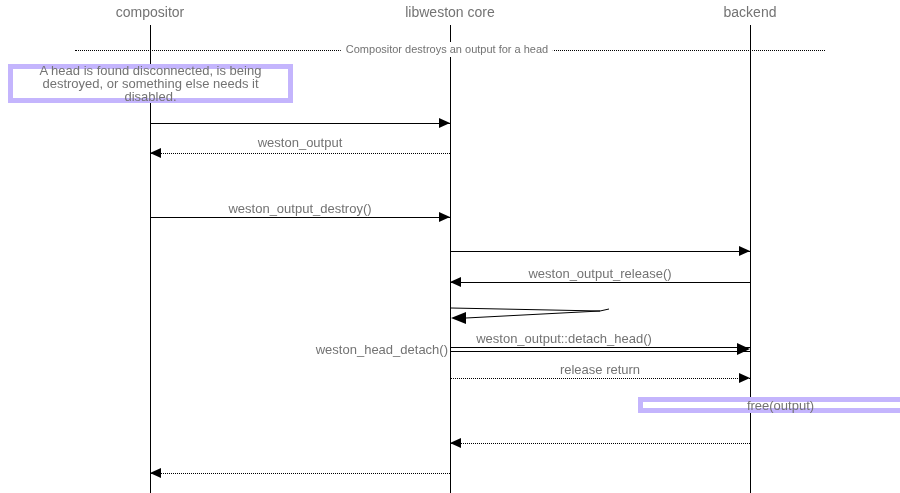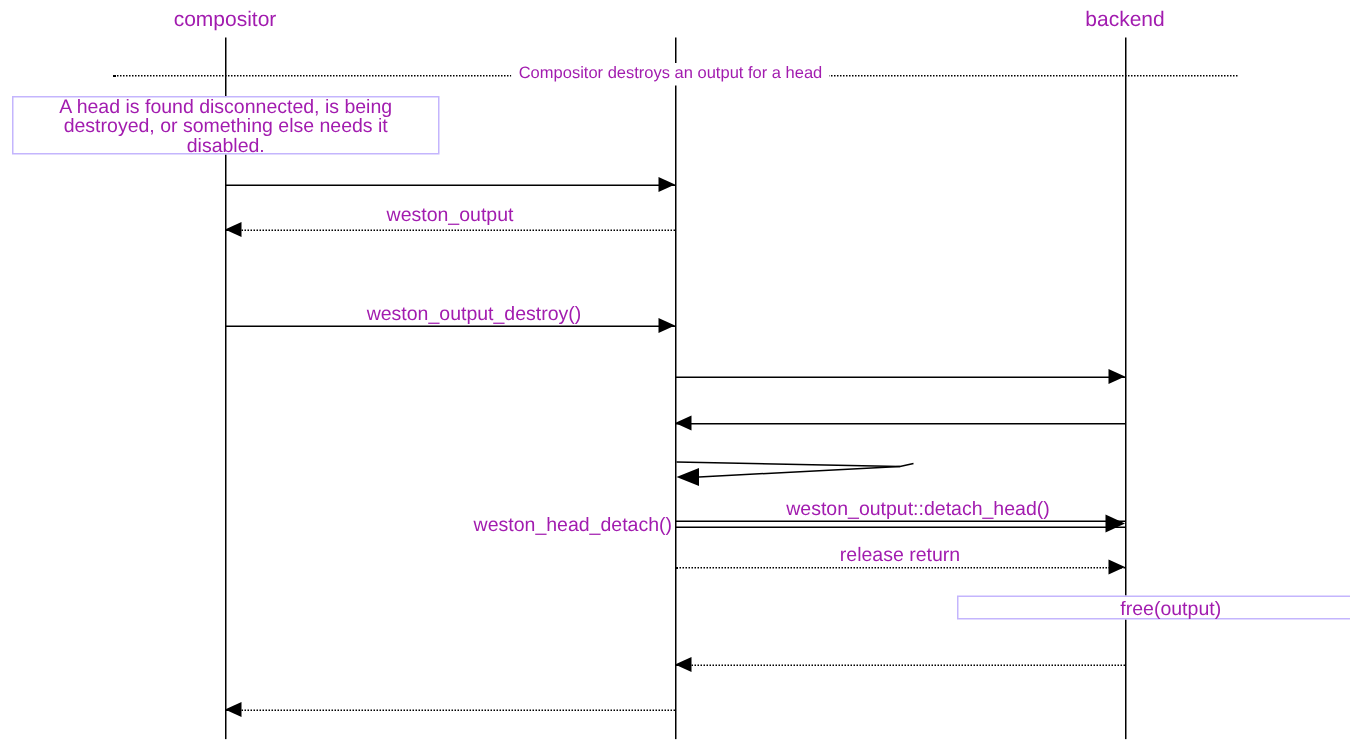--- a/index.html
+++ b/index.html
@@ -1,31 +1,31 @@
 <!DOCTYPE html>
 <html><head>
 <meta charset="utf-8">
 <style>
   html,body{margin:0;padding:0;background:#fff;}
   #stage{
     position:relative;width:900px;height:493px;background:#fff;overflow:hidden;
-    font-family:"Liberation Sans", sans-serif;color:#a21caf;
+    font-family:"Liberation Sans", sans-serif;color:#737373;
   }
   .participant-label{
     position:absolute;width:200px;text-align:center;font-size:14px;line-height:16px;
     white-space:nowrap;
   }
   .lifeline{position:absolute;width:1px;background:#000;}
   .divider-line{position:absolute;height:0;border-top:1px dotted #000;}
   .divider-label{
     position:absolute;transform:translateX(-50%);background:#fff;padding:0 5px;
     font-size:11px;line-height:15px;white-space:nowrap;
   }
   .note-box{
-    position:absolute;border:1px solid #c4b5fd;background:#fff;box-sizing:border-box;
+    position:absolute;border:5px solid #c4b5fd;background:#fff;box-sizing:border-box;
     font-size:13px;line-height:13px;text-align:center;white-space:pre-line;
     display:flex;align-items:center;justify-content:center;
   }
   .msg-line{position:absolute;height:0;}
   .msg-line.solid{border-top:1px solid #000;}
   .msg-line.dotted{border-top:1px dotted #000;}
   .msg-line.double{height:3px;border-top:1px solid #000;border-bottom:1px solid #000;}
   .msg-label{
     position:absolute;transform:translateX(-50%);font-size:13px;line-height:15px;
     white-space:nowrap;text-align:center;
@@ -39,49 +39,51 @@
   .arr.big-right{border-left:13px solid #000;border-top:6px solid transparent;border-bottom:6px solid transparent;}
   .self-loop{position:absolute;}
 </style>
 </head>
 <body>
 
 <div id="stage">
     <div class="lifeline" style="left: 150px; top: 25px; height: 468px;"></div>
     <div class="participant-label" style="left: 50px; top: 4px;">compositor</div>
     <div class="lifeline" style="left: 450px; top: 25px; height: 468px;"></div>
+    <div class="participant-label" style="left: 350px; top: 4px;">libweston core</div>
     <div class="lifeline" style="left: 750px; top: 25px; height: 468px;"></div>
     <div class="participant-label" style="left: 650px; top: 4px;">backend</div>
     <div class="divider-line" style="left: 75px; top: 50px; width: 750px;"></div>
     <div class="divider-label" style="left: 447px; top: 42px;">Compositor destroys an output for a head</div>
     <div class="note-box" style="left: 8px; top: 64px; width: 285px; height: 39px;">A head is found disconnected, is being
 destroyed, or something else needs it
 disabled.</div>
     <div class="note-box" style="left: 608px; top: 397px; width: 285px; height: 16px; margin-left: 30px;">free(output)</div>
     <div class="msg-line solid" style="left: 150px; top: 123px; width: 300px;"></div>
     <div class="arr right" style="left: 439px; top: 118px;"></div>
     <div class="msg-line dotted" style="left: 150px; top: 153px; width: 300px;"></div>
     <div class="arr left" style="left: 150px; top: 148px;"></div>
     <div class="msg-label" style="left: 300px; top: 135px;">weston_output</div>
     <div class="msg-line solid" style="left: 150px; top: 217px; width: 300px;"></div>
     <div class="arr right" style="left: 439px; top: 212px;"></div>
-    <div class="msg-label" style="left: 316px; top: 201px;">weston_output_destroy()</div>
+    <div class="msg-label" style="left: 300px; top: 201px;">weston_output_destroy()</div>
     <div class="msg-line solid" style="left: 450px; top: 251px; width: 300px;"></div>
     <div class="arr right" style="left: 739px; top: 246px;"></div>
     <div class="msg-line solid" style="left: 450px; top: 282px; width: 300px;"></div>
     <div class="arr left" style="left: 450px; top: 277px;"></div>
+    <div class="msg-label" style="left: 600px; top: 266px;">weston_output_release()</div>
     <div class="self-loop" style="left: 450px; top: 303px; width: 160px; height: 24px;"><svg width="160" height="24" xmlns="http://www.w3.org/2000/svg">
         <path d="M1,5 L150,8 L159,6" fill="none" stroke="#000" stroke-width="1"></path>
         <path d="M150,8 L16,15" fill="none" stroke="#000" stroke-width="1"></path>
         <polygon points="1,15 16,9 16,21" fill="#000"></polygon>
       </svg></div>
     <div class="self-label" style="right: 452px; top: 299px;">weston_head_detach()</div>
     <div class="msg-line double" style="left: 450px; top: 347px; width: 300px;"></div>
     <div class="arr big-right" style="left: 737px; top: 343px;"></div>
-    <div class="msg-label" style="left: 612px; top: 331px;">weston_output::detach_head()</div>
+    <div class="msg-label" style="left: 564px; top: 331px;">weston_output::detach_head()</div>
     <div class="msg-line dotted" style="left: 450px; top: 378px; width: 300px;"></div>
     <div class="arr right" style="left: 739px; top: 373px;"></div>
     <div class="msg-label" style="left: 600px; top: 362px;">release return</div>
     <div class="msg-line dotted" style="left: 450px; top: 443px; width: 300px;"></div>
     <div class="arr left" style="left: 450px; top: 438px;"></div>
     <div class="msg-line dotted" style="left: 150px; top: 473px; width: 300px;"></div>
     <div class="arr left" style="left: 150px; top: 468px;"></div>
   </div>
 
 </body></html>

